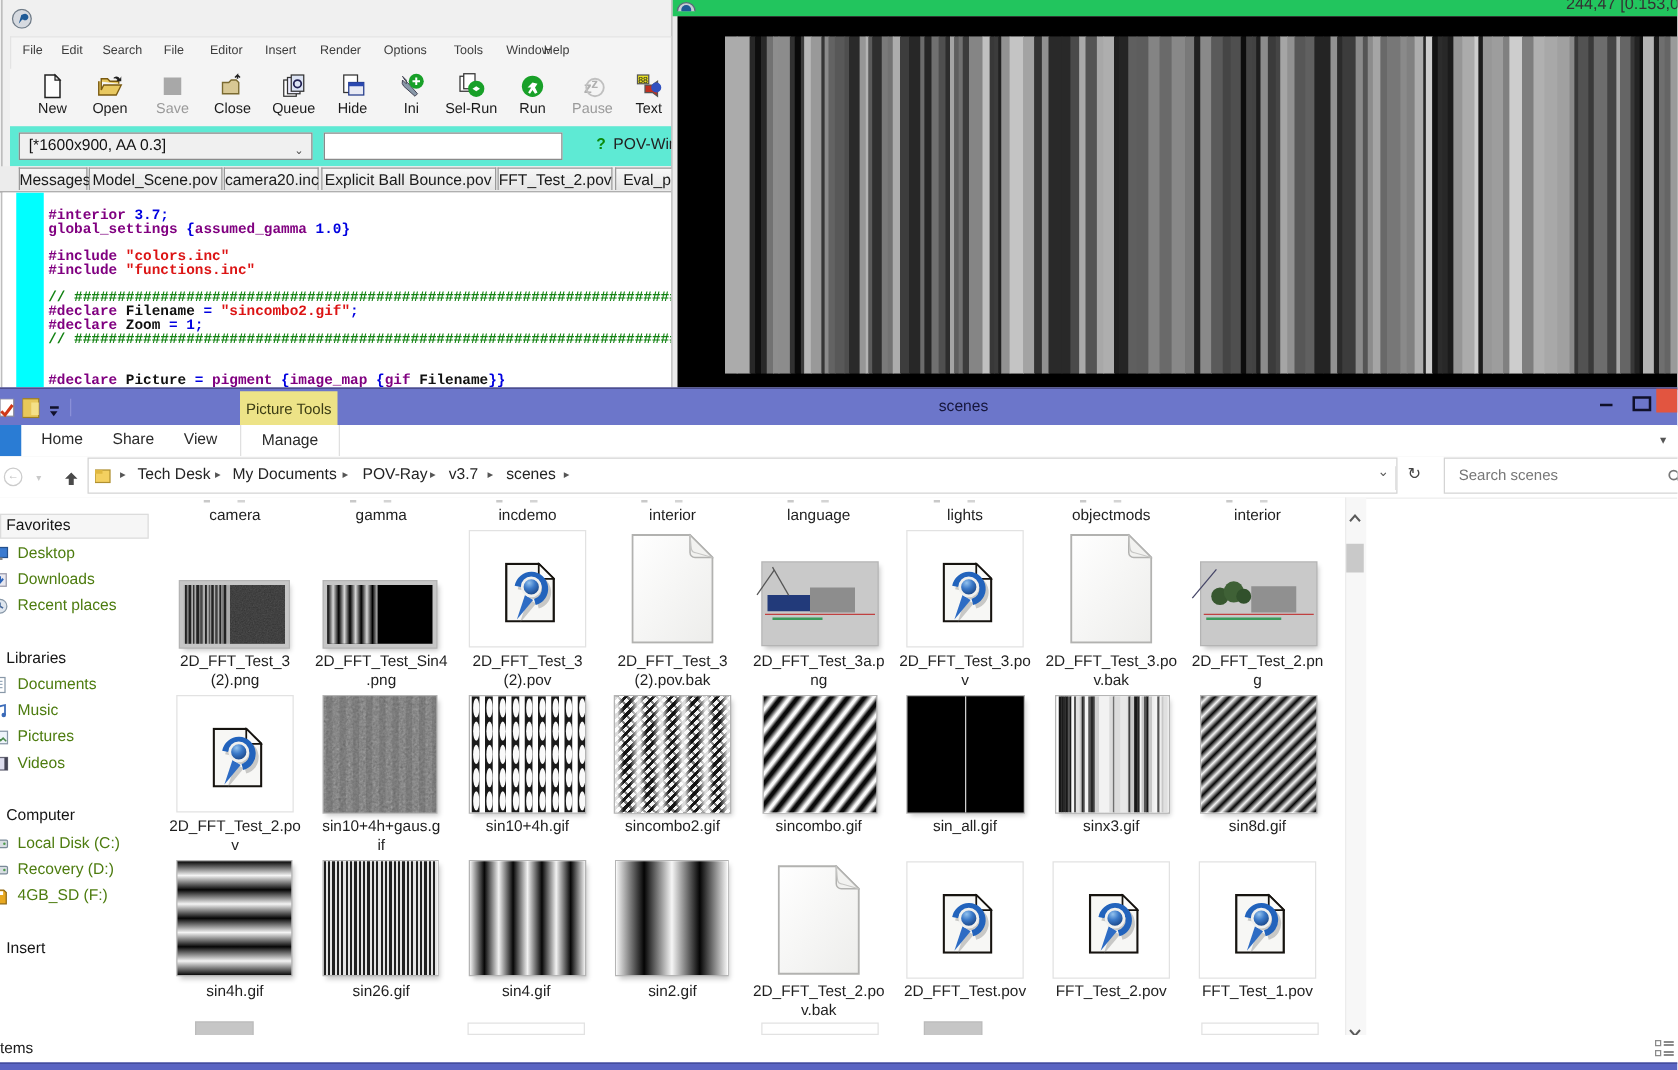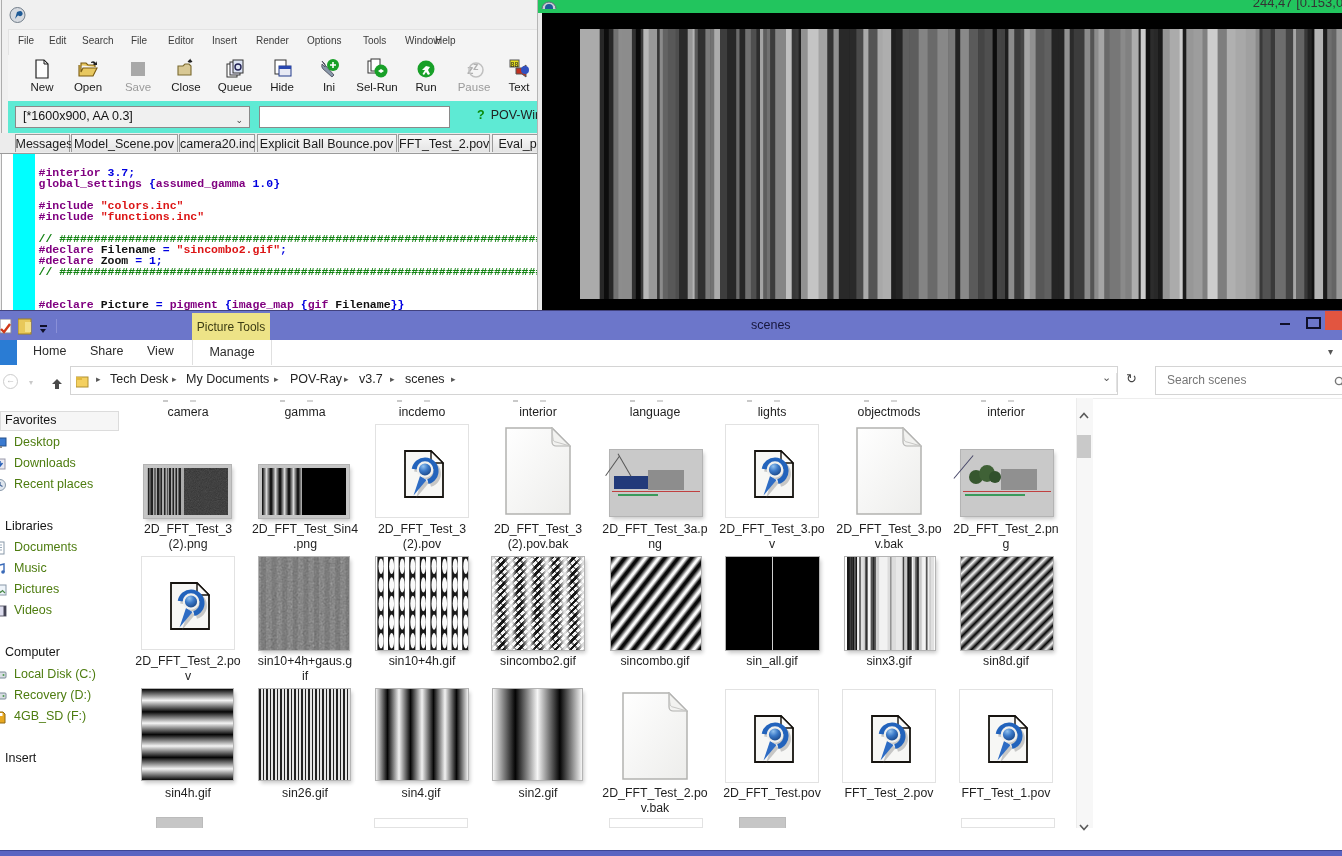--- a/index.html
+++ b/index.html
@@ -865,16 +865,26 @@
  <div class="scroll a">
         <div class="a" style="left:0;top:0;width:16px;height:430px;background:#f7f7f7;border-left:1px solid #ececec"></div>
 <div class="a" style="left:3px;top:7px"><svg width="10" height="7">
             <path d="M1 6 L5 1.5 L9 6" fill="none" stroke="#5a5a5a" stroke-width="1.6"></path>
           </svg></div>
 <div class="a" style="left:1px;top:37px;width:14px;height:23px;background:#c9c9c9"></div>
 <div class="a" style="left:3px;top:419px"><svg width="10" height="7">
             <path d="M1 1 L5 5.5 L9 1" fill="none" stroke="#5a5a5a" stroke-width="1.6"></path>
           </svg></div>
       </div>
+ <div id="statusbar" class="a">
+        <span class="it" style="left:0px">tems</span>
+        <div class="a" style="left:1324px;top:4px"><svg width="16" height="14">
+            <g stroke="#8a8a8a" fill="none">
+              <rect x="0.5" y="0.5" width="4" height="4"></rect>
+              <rect x="0.5" y="8.5" width="4" height="4"></rect>
+              <path d="M7 1.5 h8 M7 4 h8 M7 9.5 h8 M7 12 h8" stroke-width="1.6"></path>
+            </g>
+          </svg></div>
+      </div>
 </div>
 
 <div id="taskbar" class="a"></div>
 </div>
 
 </body></html>

